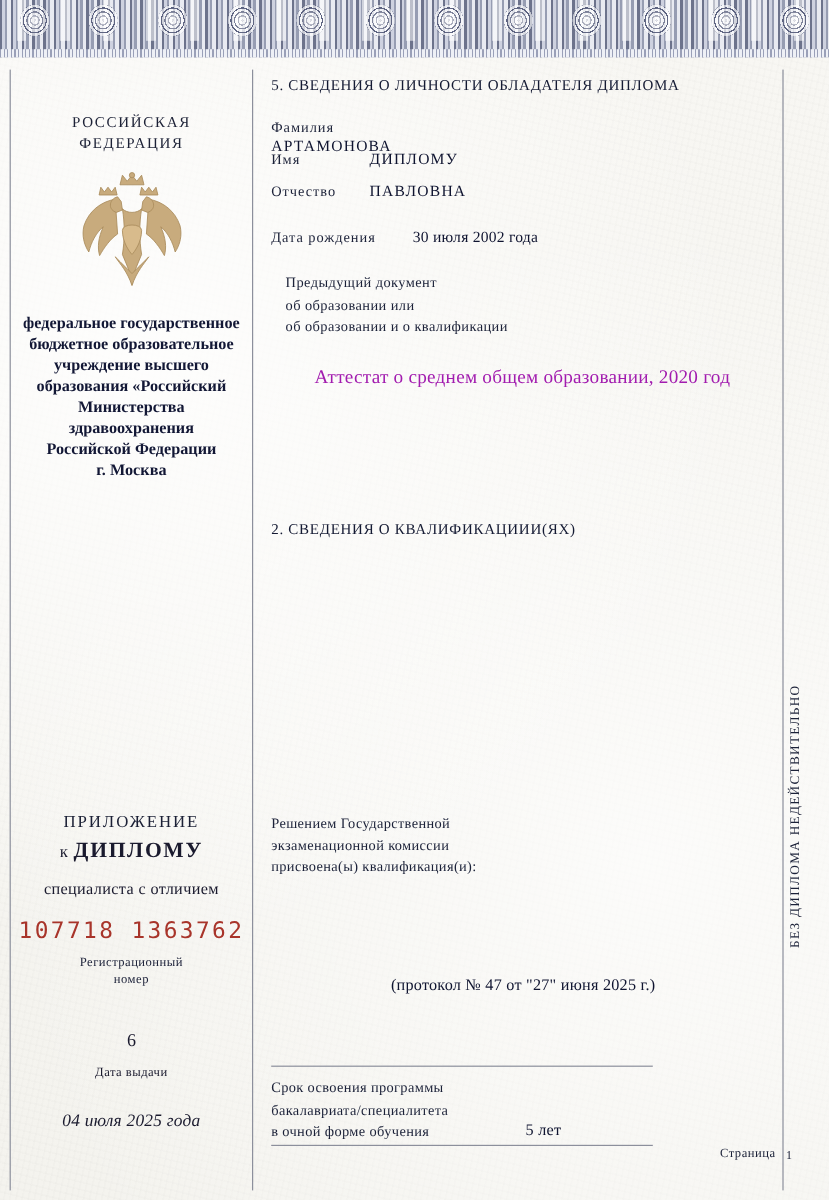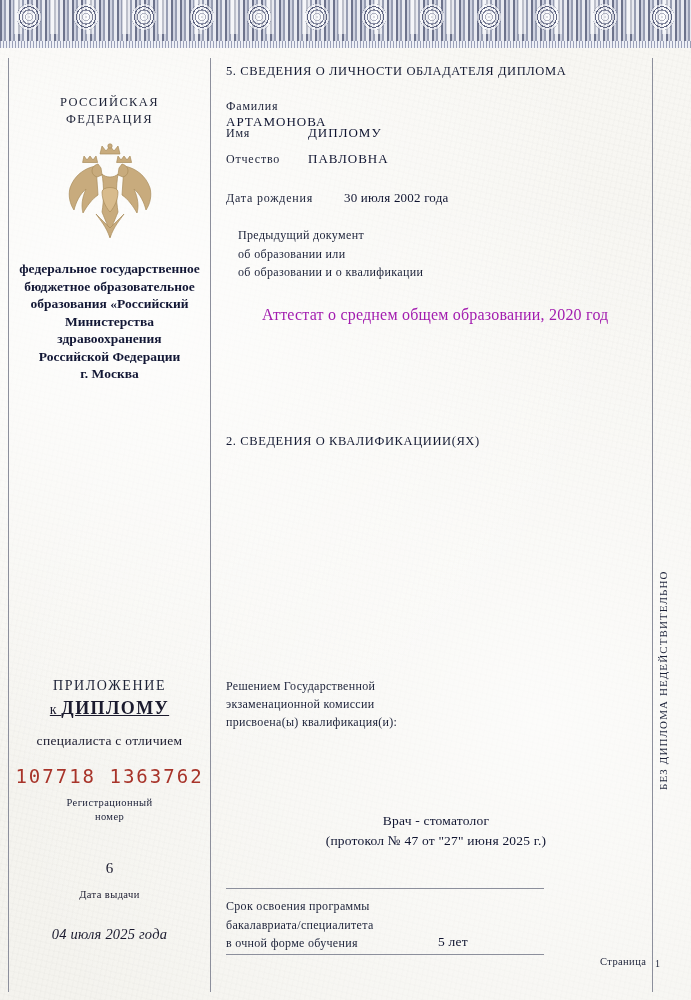--- a/index.html
+++ b/index.html
@@ -141,21 +141,20 @@
   }
   .appendix-1 {
     font-size: 14px;
     letter-spacing: 1.6px;
     color: #1c2136;
   }
   .appendix-2 {
     margin-top: 4px;
     font-size: 14px;
     letter-spacing: 0.6px;
-    text-decoration: underline;
   }
   .appendix-2 b {
     font-size: 18px;
     letter-spacing: 1.4px;
   }
   .appendix-3 {
     margin-top: 14px;
     font-size: 13.5px;
     letter-spacing: 0.3px;
   }
@@ -401,20 +400,21 @@
           <path d="M40 50 C40 44 56 44 56 50 C56 60 50 68 48 70 C46 68 40 60 40 50 Z" fill="#d8bb8c"></path>
 
           <path d="M34 72 C38 78 44 84 48 96 C52 84 58 78 62 72 C56 78 52 82 48 86 C44 82 40 78 34 72 Z"></path>
         </g>
       </svg>
     </div>
 
     <div class="org-name">
       <div>федеральное государственное</div>
       <div>бюджетное образовательное</div>
+      <div>учреждение высшего</div>
       <div>образования «Российский</div>
       <div>Министерства здравоохранения</div>
       <div>Российской Федерации</div>
       <div>г. Москва</div>
     </div>
 
     <div class="appendix">
       <div class="appendix-1">ПРИЛОЖЕНИЕ</div>
       <div class="appendix-2">
         <span>к </span><b>ДИПЛОМУ</b>
@@ -464,21 +464,20 @@
 
     <div class="section-title s2">2. СВЕДЕНИЯ О КВАЛИФИКАЦИИИ(ЯХ)</div>
 
     <div class="decision">
       <div>Решением  Государственной</div>
       <div>экзаменационной  комиссии</div>
       <div>присвоена(ы)  квалификация(и):</div>
     </div>
 
     <div class="qual">
-      <div>Врач - стоматолог</div>
       <div>(протокол № 47 от "27" июня 2025 г.)</div>
     </div>
 
     <div class="term-block">
       <div class="term-rule"></div>
       <div class="term-text">
         <div>Срок  освоения  программы</div>
         <div>бакалавриата/специалитета</div>
         <div>в очной форме обучения</div>
       </div>

